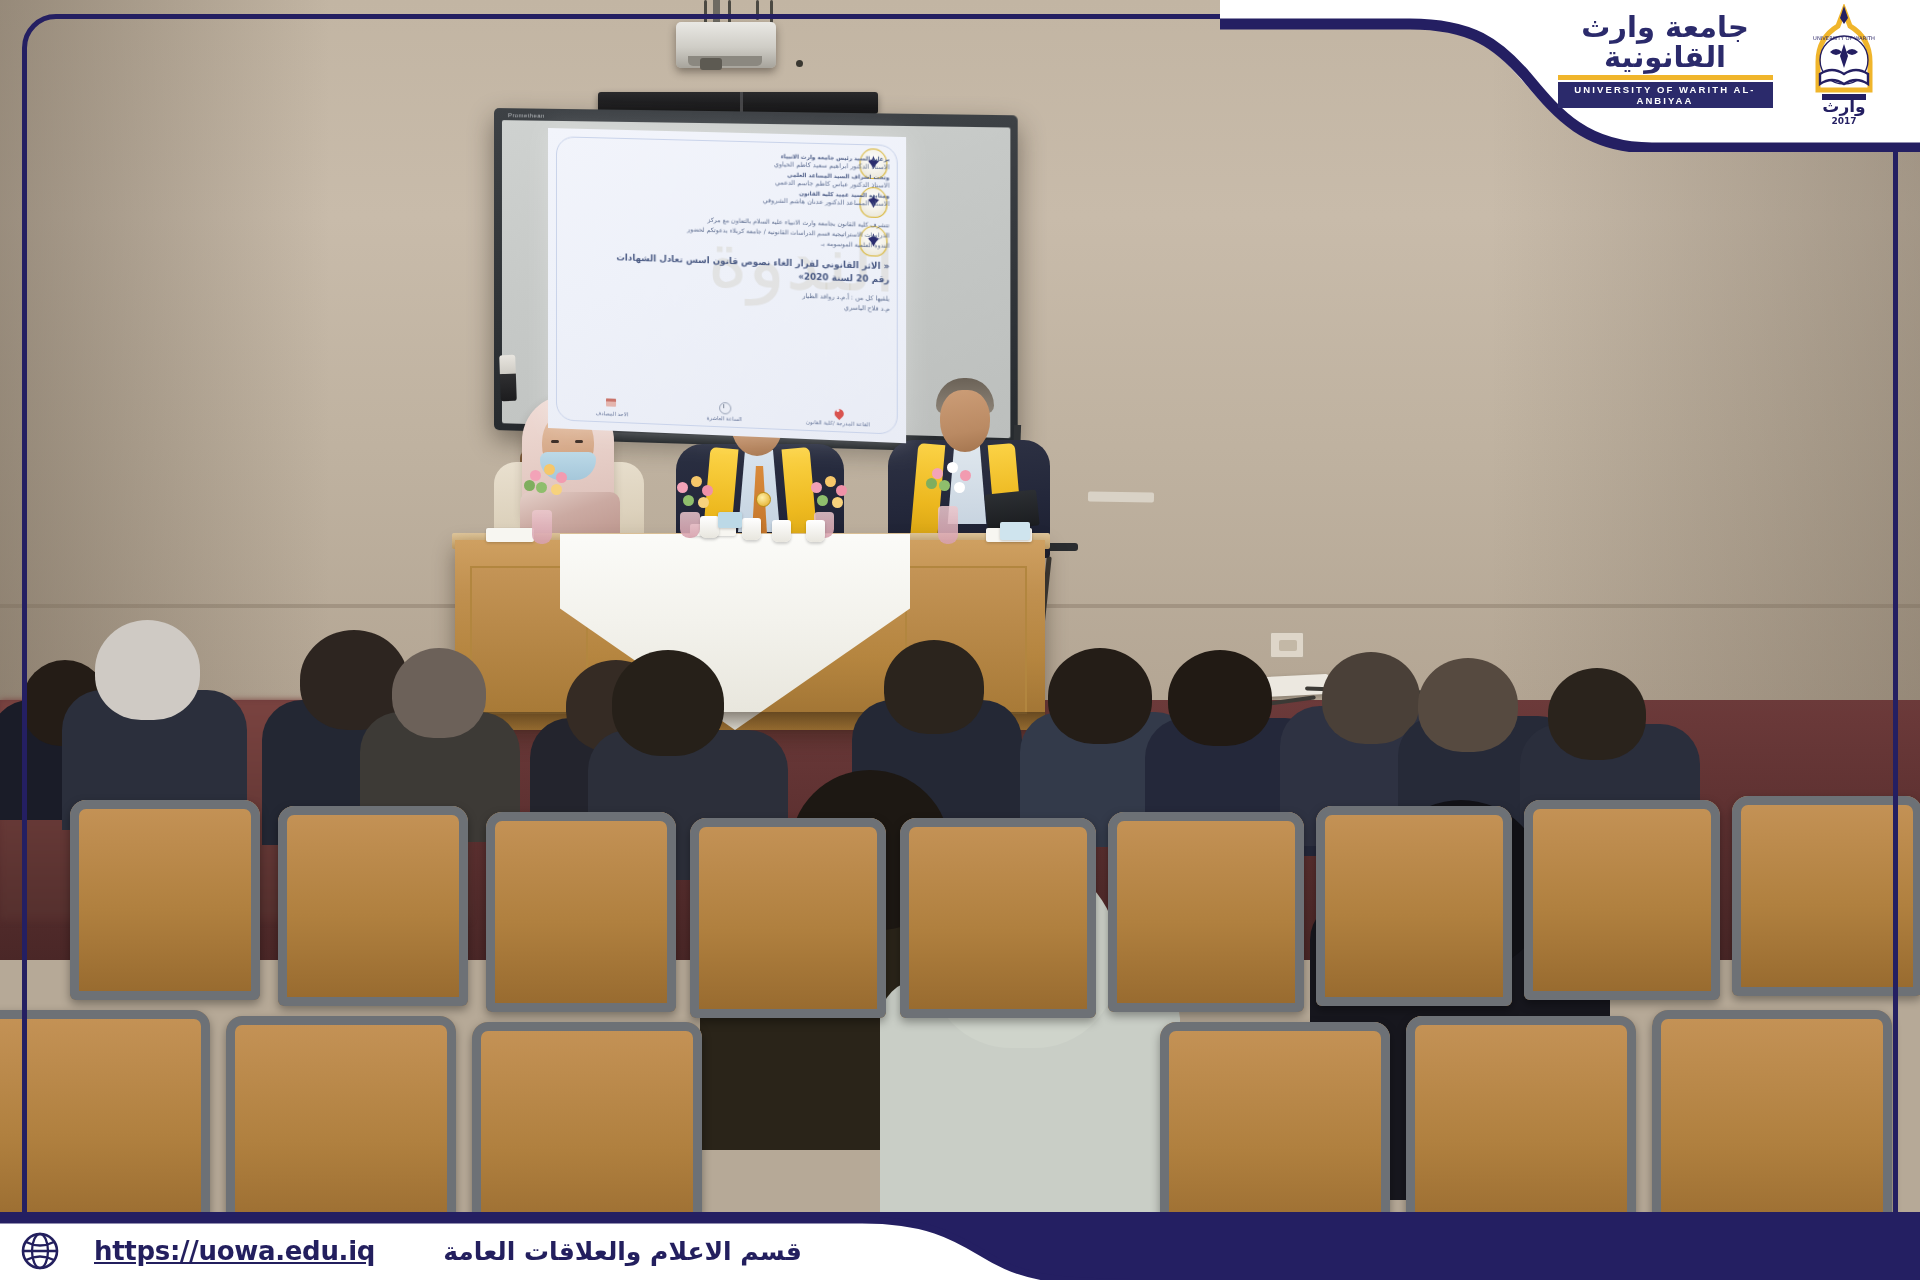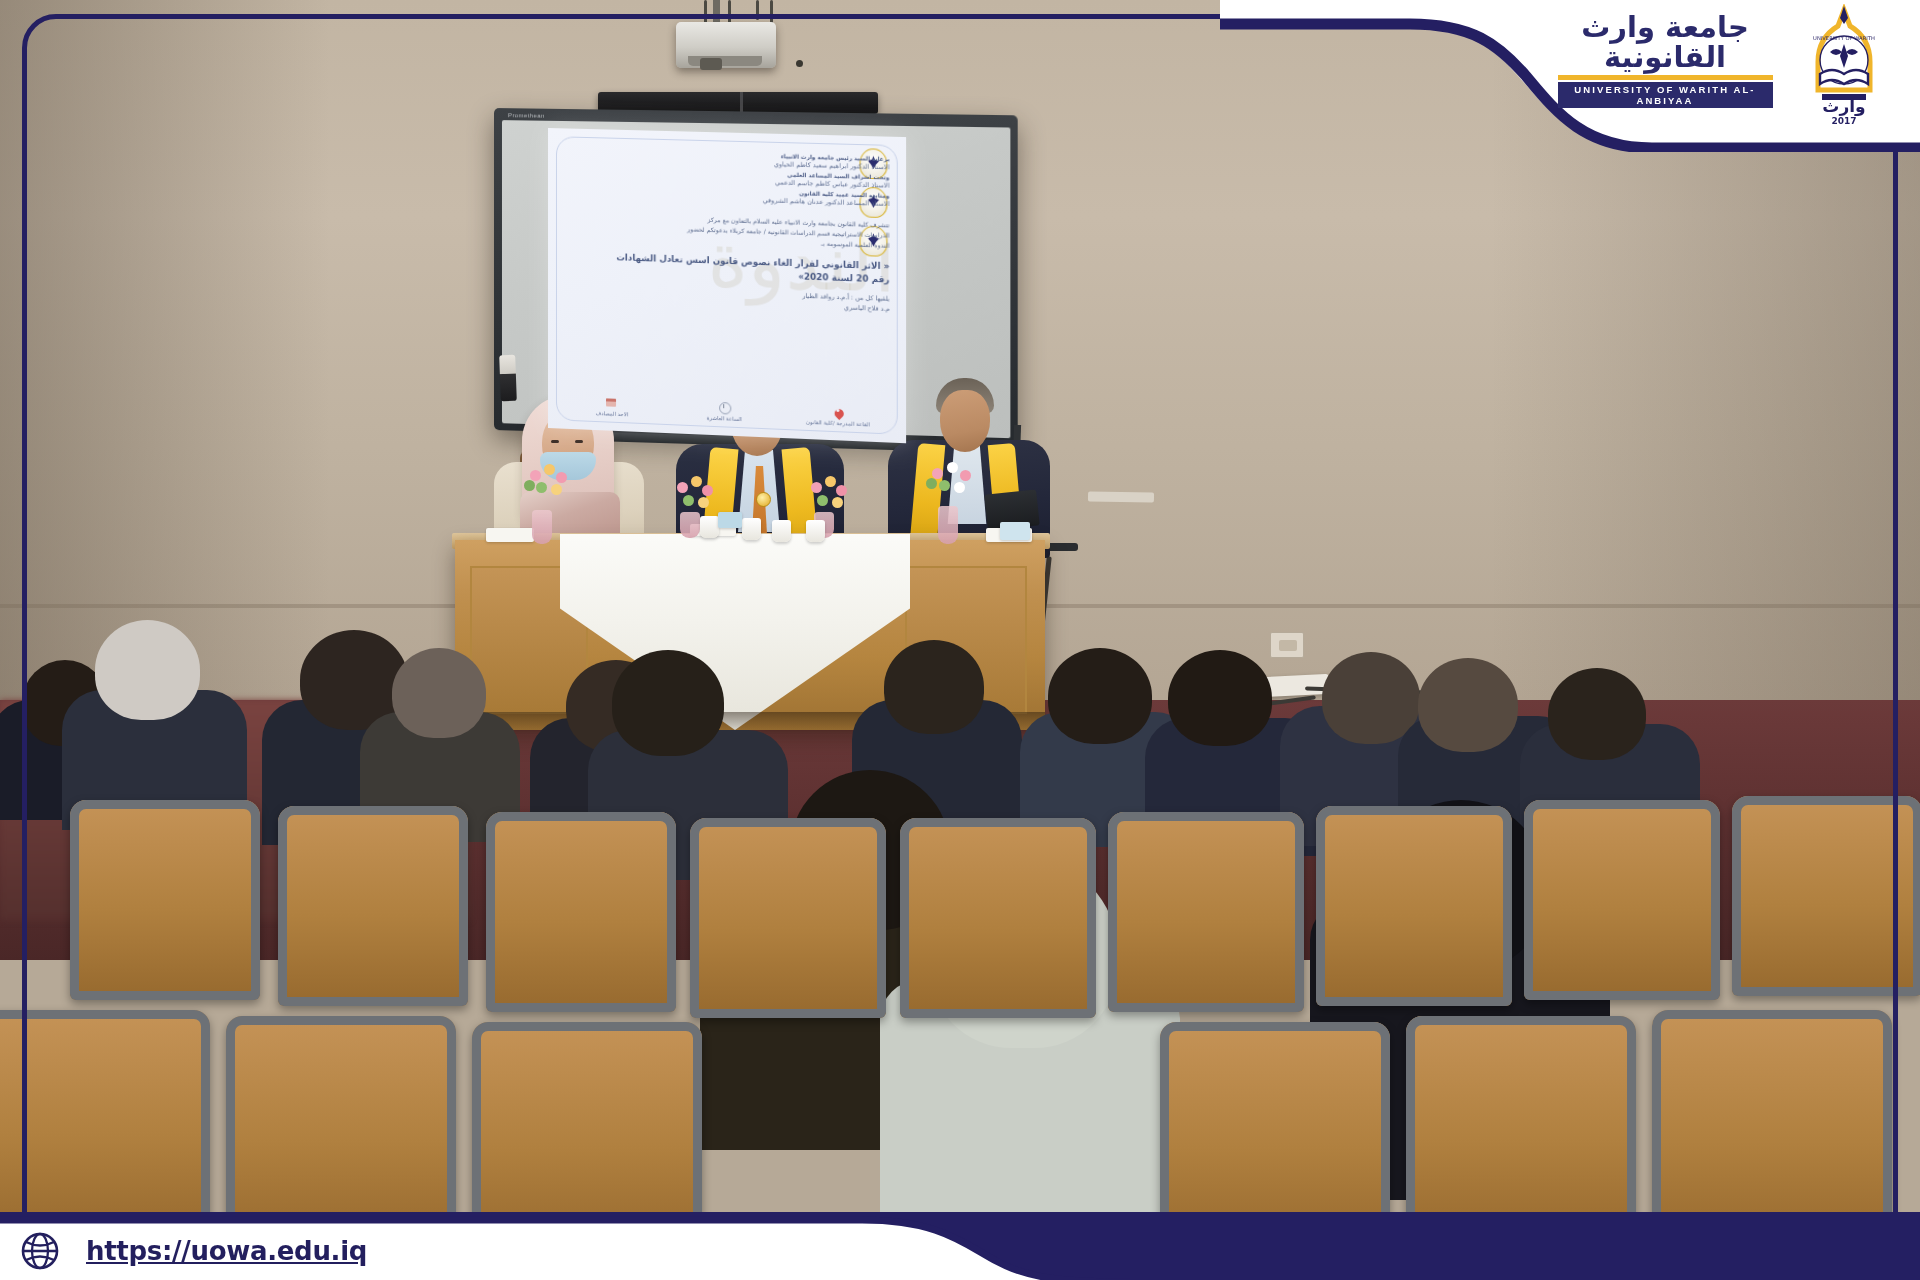--- a/index.html
+++ b/index.html
@@ -483,21 +483,21 @@
 
   
   .footer-bar {
     position: absolute; left: 0; bottom: 0;
     width: 1130px; height: 68px;
     z-index: 25;
   }
   .footer-swoosh { position: absolute; inset: 0; }
   .footer-content {
     position: absolute; left: 0; bottom: 0; height: 58px;
-    display: flex; align-items: center; gap: 26px;
+    display: flex; align-items: center; gap: 34px;
     padding-left: 20px;
     z-index: 3;
   }
   .globe-icon { width: 40px; height: 40px; flex: 0 0 40px; }
   .footer-url {
     font-family: "DejaVu Sans", sans-serif;
     font-size: 26px; font-weight: 700; color: #231f5e;
     letter-spacing: -.3px;
   }
   .footer-ar {
@@ -804,16 +804,17 @@
 
     <div class="footer-content">
       <svg class="globe-icon" viewBox="0 0 40 40">
         <circle cx="20" cy="20" r="17" fill="none" stroke="#231f5e" stroke-width="2.6"></circle>
         <ellipse cx="20" cy="20" rx="8" ry="17" fill="none" stroke="#231f5e" stroke-width="2.3"></ellipse>
         <line x1="3" y1="20" x2="37" y2="20" stroke="#231f5e" stroke-width="2.3"></line>
         <path d="M6,11 Q20,18 34,11" fill="none" stroke="#231f5e" stroke-width="2.3"></path>
         <path d="M6,29 Q20,22 34,29" fill="none" stroke="#231f5e" stroke-width="2.3"></path>
       </svg>
       <a class="footer-url" href="#">https://uowa.edu.iq</a>
+      <span class="footer-ar">قسم الاعلام والعلاقات العامة</span>
     </div>
   </div>
 
 </div>
 
 </body></html>

